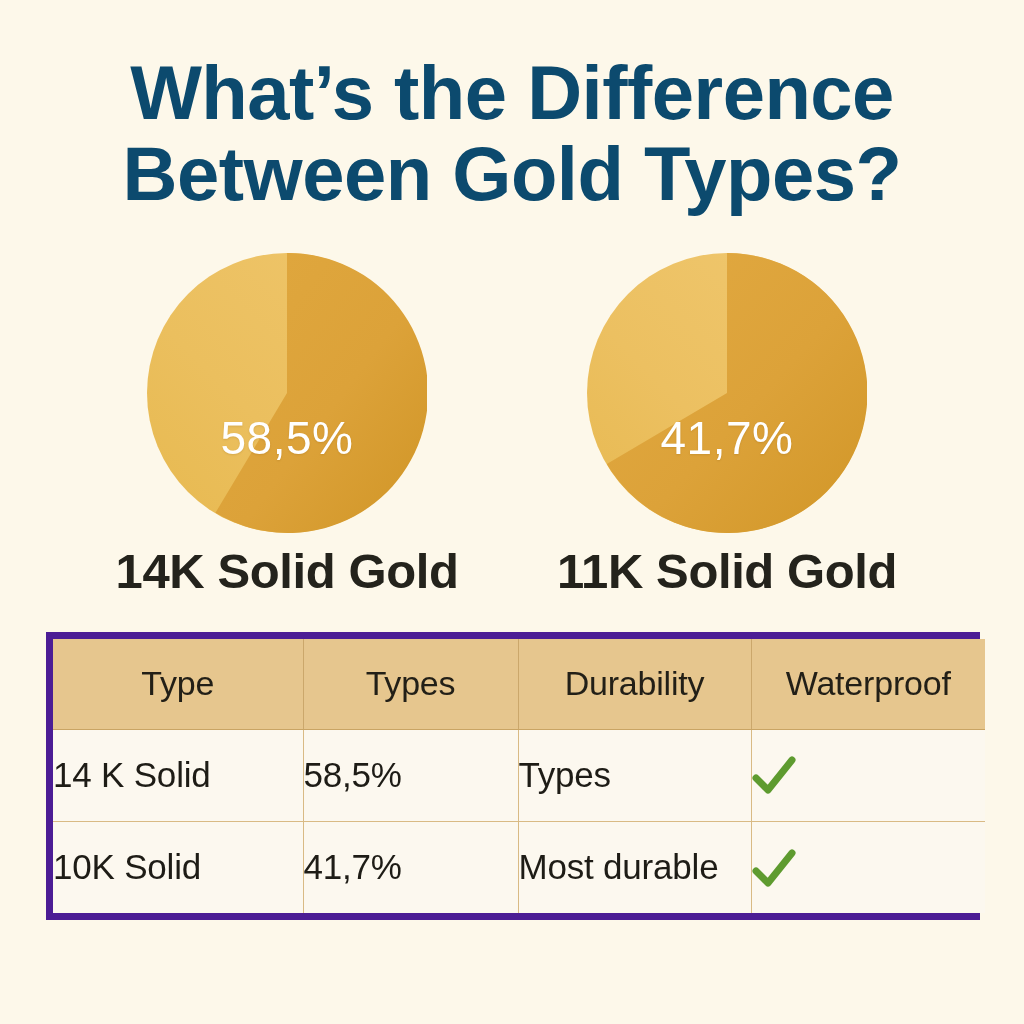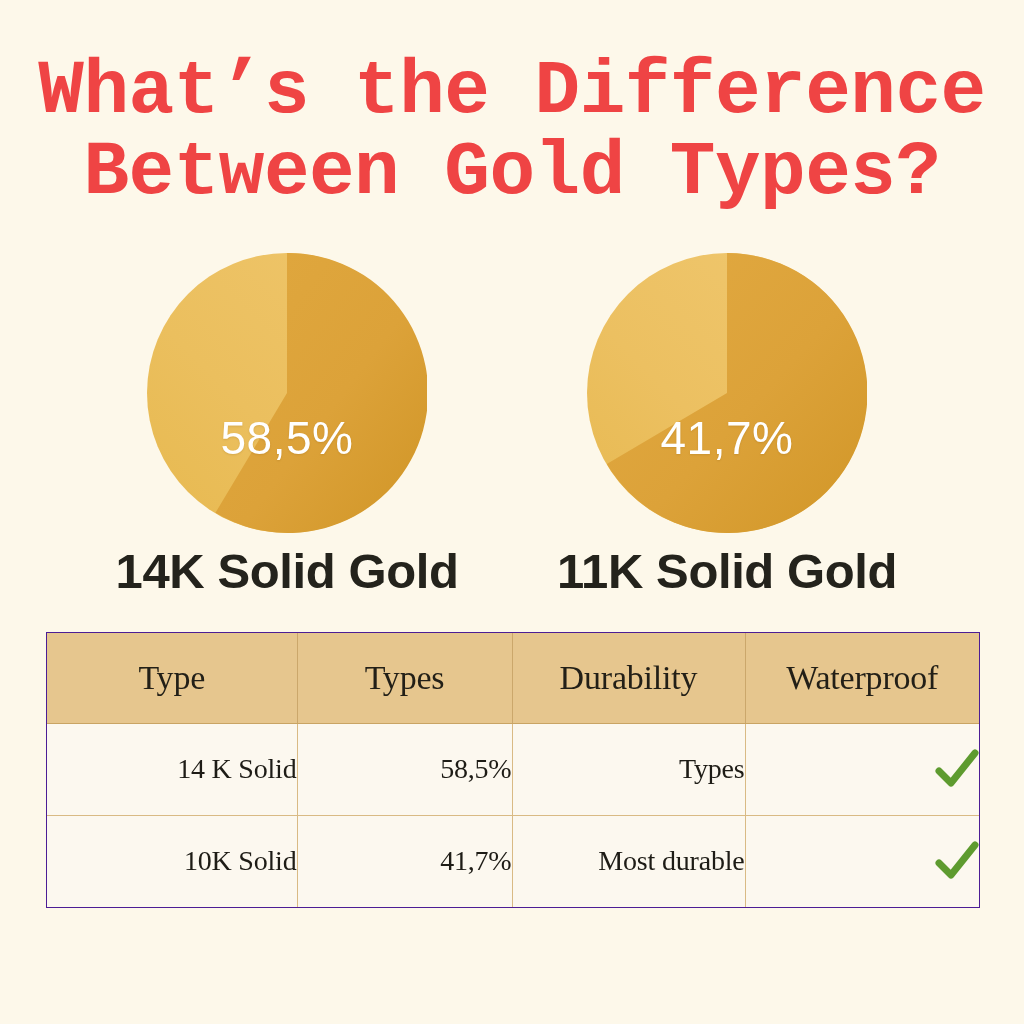--- a/index.html
+++ b/index.html
@@ -21,23 +21,23 @@
     width:1024px;
     height:1024px;
   }
 
   
   .title-block {
     position:absolute;
     left:0; top:52px;
     width:1024px;
     text-align:center;
-    font-family:Liberation Mono, monospace;
+    font-family:Liberation Sans, sans-serif;
     font-weight:bold;
-    color:#ef4444;
+    color:#0c4a6e;
     font-size:76px;
     line-height:1.07;
     letter-spacing:-0.5px;
   }
   .title-line { display:block; white-space:nowrap; }
 
   
   .pies {
     position:absolute;
     left:0; top:253px;
@@ -88,23 +88,22 @@
   }
   .caption.first  { left:77px; }
   .caption.second { left:517px; }
 
   
   .table-frame {
     position:absolute;
     left:46px;
     top:632px;
     width:934px;
-    border:1px solid #4c1d95;
+    border:7px solid #4c1d95;
     background:#0c4a6e;
-    font-family:Liberation Serif, serif;
   }
   table.spec {
     width:100%;
     border-collapse:collapse;
     table-layout:fixed;
   }
   table.spec col.c0 { width:250px; }
   table.spec col.c1 { width:215px; }
   table.spec col.c2 { width:233px; }
   table.spec col.c3 { width:234px; }
@@ -119,25 +118,25 @@
     border-bottom:1px solid #C9A464;
     text-align:center;
     vertical-align:middle;
     letter-spacing:-0.2px;
   }
   table.spec th:last-child { border-right:none; }
 
   table.spec td {
     background:#FCF8EF;
     color:#1E1C16;
-    font-size:28px;
+    font-size:35px;
     height:92px;
     border-right:1px solid #D9BA84;
     border-bottom:1px solid #D9BA84;
-    text-align:right;
+    text-align:left;
     vertical-align:middle;
     letter-spacing:-0.2px;
     white-space:nowrap;
   }
   table.spec td:last-child  { border-right:none; }
   table.spec tr:last-child td { border-bottom:none; }
 
   .check {
     display:inline-block;
     width:44px; height:40px;

